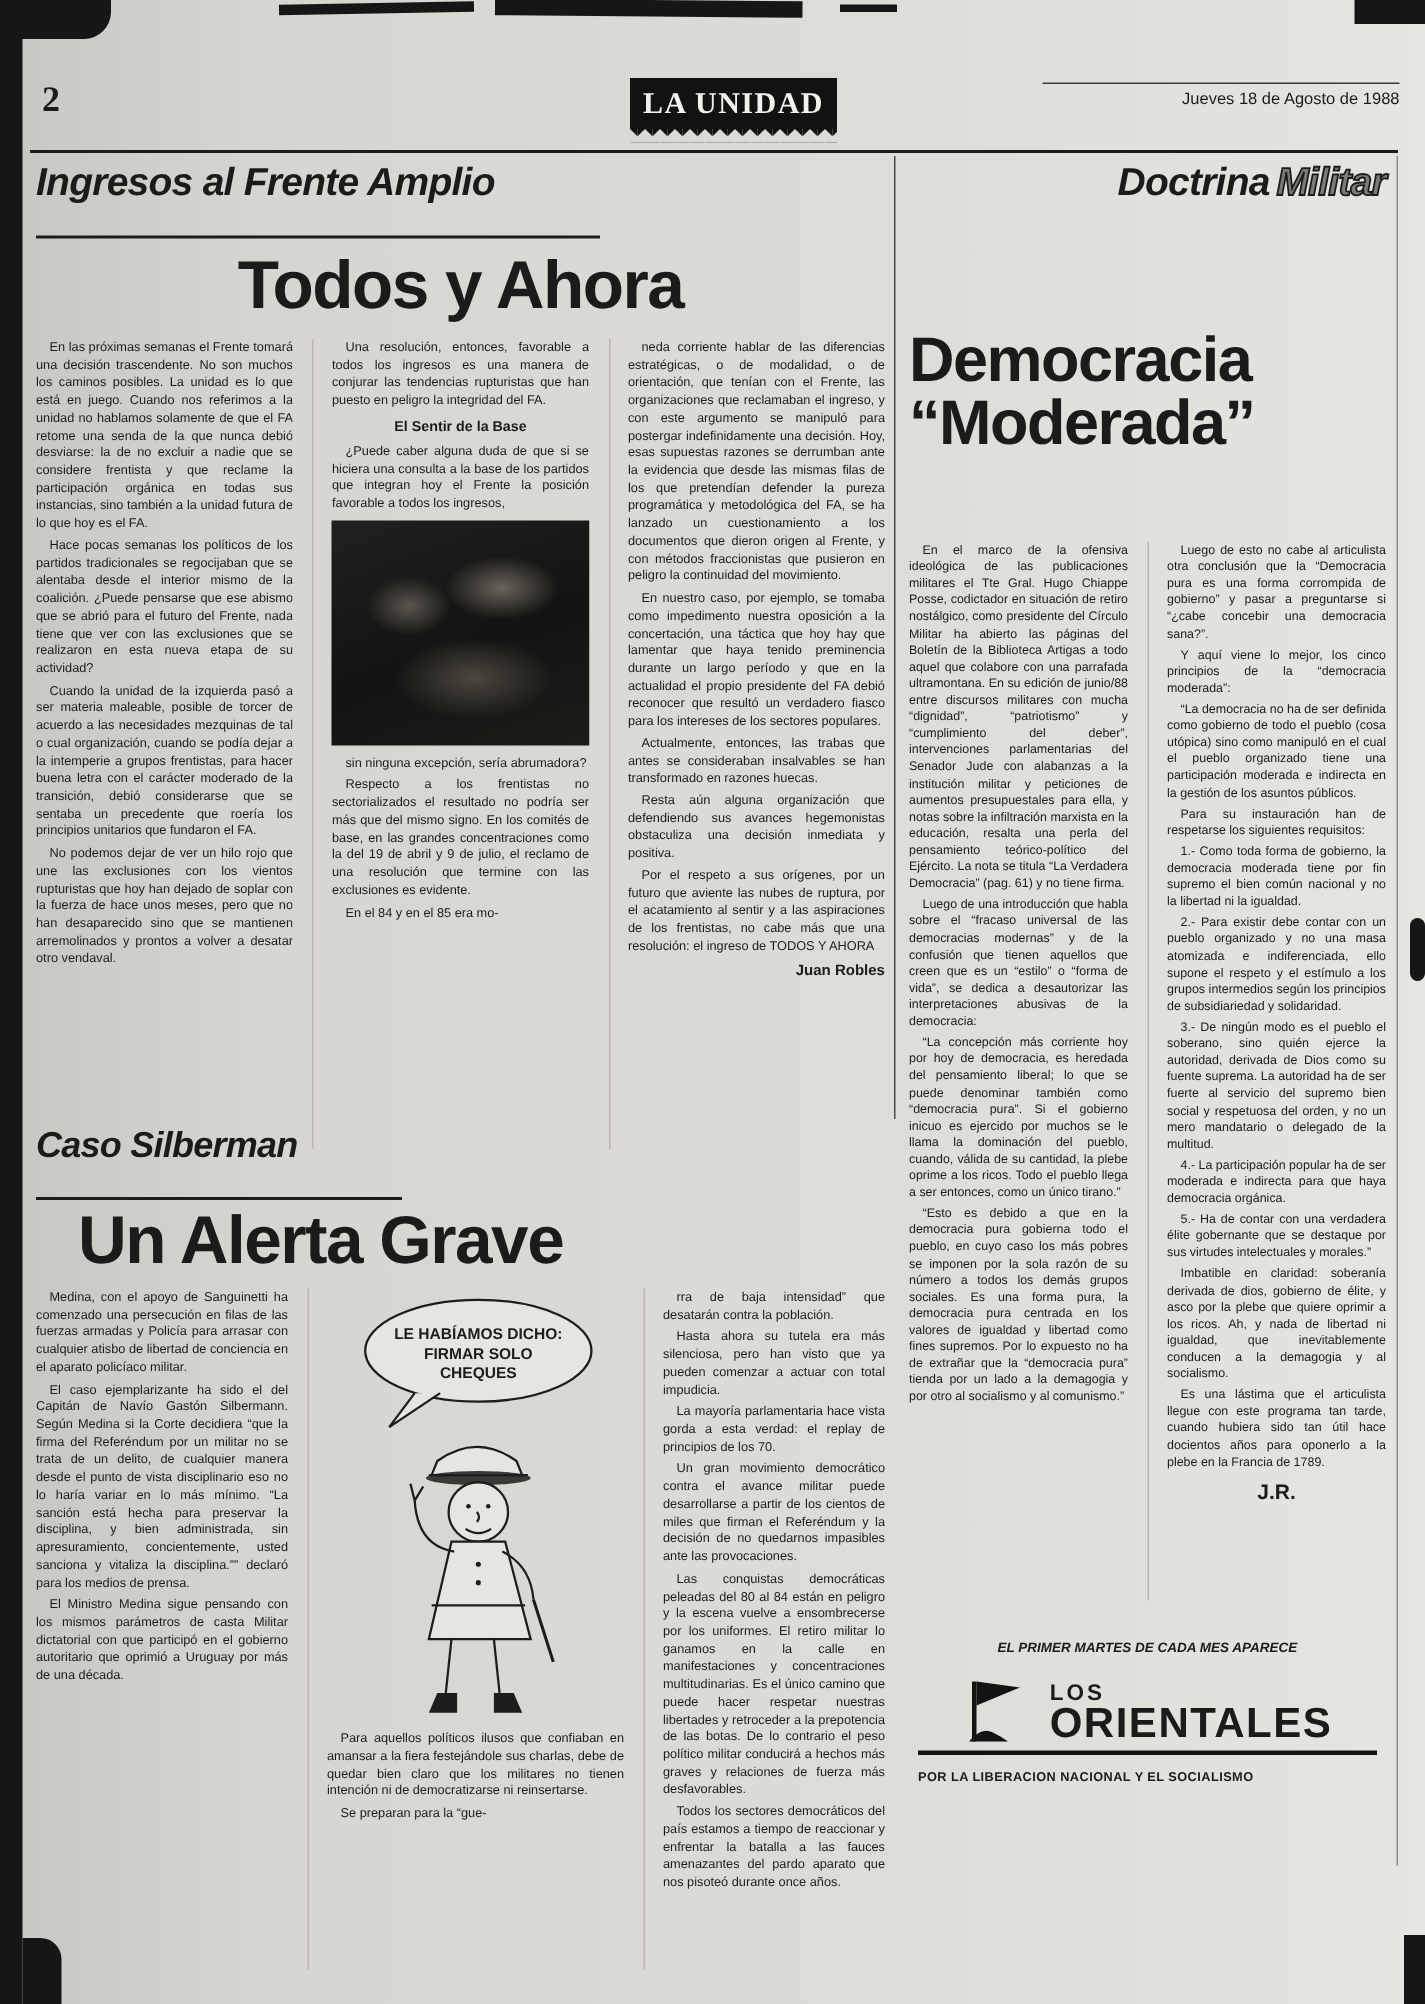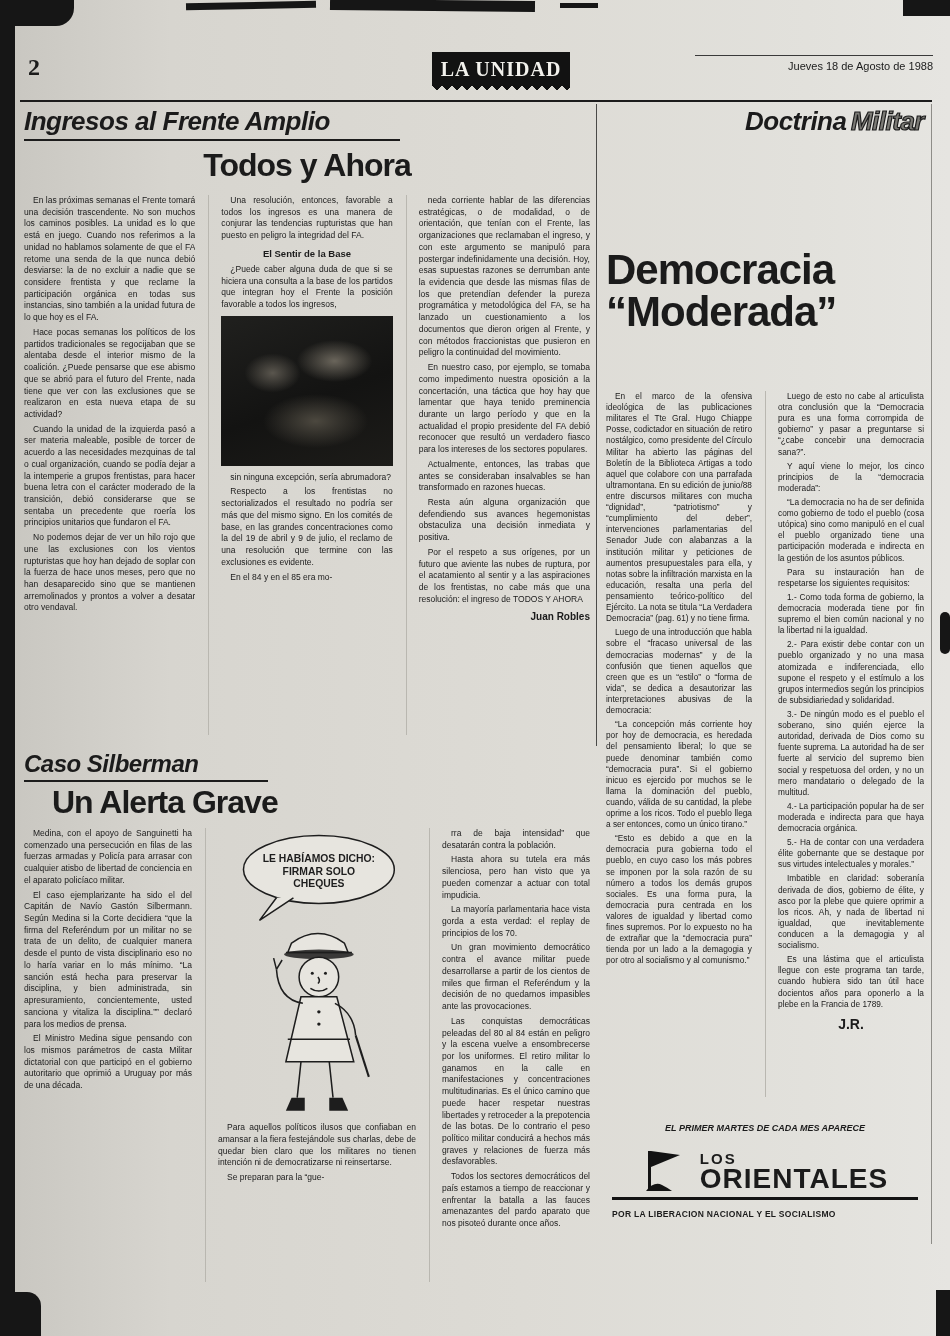--- a/index.html
+++ b/index.html
@@ -6,37 +6,37 @@
   .page {
     position:relative; width:950px; height:1336px; margin:0 auto;
     background:linear-gradient(90deg,#c8c6c0 0%,#d7d5cf 18%,#dddbd5 55%,#e2e1dc 85%,#e6e5e1 100%);
     font-family:"Liberation Sans",sans-serif; color:#1b1b1b; overflow:hidden;
   }
   
   .edge-strip { position:absolute; left:0; top:0; width:15px; height:1336px; background:#161616; }
   .art { position:absolute; background:#161616; }
   
   .pagenum { position:absolute; left:28px; top:54px; font-family:"Liberation Serif",serif; font-weight:bold; font-size:24px; }
-  .masthead { position:absolute; left:392px; top:52px; width:138px;padding-left:40px; }
+  .masthead { position:absolute; left:380px; top:52px; width:138px;padding-left:40px; }
   .masthead .box { background:#121212; color:#f2f1ec; text-align:center; font-family:"Liberation Serif",serif;
     font-weight:bold; font-size:20px; letter-spacing:1px; padding:6px 4px 5px; }
   .zigzag { height:9px;
     background:
       linear-gradient(135deg,#121212 25%,transparent 25%) -5px 0/10px 9px repeat-x,
       linear-gradient(225deg,#121212 25%,transparent 25%) -5px 0/10px 9px repeat-x; }
   .dateline { position:absolute; left:695px; top:55px; width:238px; border-top:1px solid #3a3a3a;
     padding-top:4px; font-size:11px; text-align:right; }
   .rule-top { position:absolute; left:20px; top:100px; width:912px; height:2px; background:#1c1c1c; }
   .vdiv-main { position:absolute; left:596px; top:104px; width:1px; height:642px; background:#4a4a48; }
   .vdiv-right { position:absolute; left:931px; top:104px; width:1px; height:1140px; background:#8e8d88; }
 
   
   .kicker { font-style:italic; font-weight:bold; font-size:26px; letter-spacing:-0.5px; }
-  .kicker.underlined { display:inline-block; border-bottom:2px solid #1c1c1c; padding-right:70px; padding-bottom:2px; }
-  .headline-xl { font-weight:bold; font-size:32px; letter-spacing:-1px; line-height:1.0; }
+  .kicker.underlined { display:inline-block; border-bottom:2px solid #1c1c1c; padding-right:70px; padding-bottom:20px; }
+  .headline-xl { font-weight:bold; font-size:45px; letter-spacing:-1px; line-height:1.0; }
   .outline-word { color:#7c7b76; -webkit-text-stroke:1.2px #1b1b1b; }
 
   
   .region-main { position:absolute; left:24px; top:106px; width:566px; }
   .region-right { position:absolute; left:606px; top:106px; width:318px; }
   .region-bottom { position:absolute; left:24px; top:750px; width:566px; }
 
   .cols { display:flex; gap:13px; margin-top:14px; }
   .col { flex:1; overflow:hidden; }
   .col + .col { border-left:1px solid #b9b7b0; padding-left:12px; }
@@ -48,21 +48,21 @@
 
   .photo { width:100%; height:150px; margin:5px 0 6px;
     background:
       radial-gradient(ellipse 40px 28px at 30% 38%, #5a564e 0%, transparent 70%),
       radial-gradient(ellipse 54px 30px at 66% 30%, #6a655b 0%, transparent 70%),
       radial-gradient(ellipse 70px 36px at 55% 70%, #4c483f 0%, transparent 75%),
       linear-gradient(160deg,#20201e 0%,#131312 55%,#1d1c19 100%); }
 
   
   .doctrina-kicker-row { text-align:right; }
-  .democracia-head { margin-top:112px; }
+  .democracia-head { margin-top:82px; }
   .democracia-head .headline-xl { font-size:42px; }
   .region-right .cols { margin-top:58px; }
   .region-right .cols .col { height:706px; }
   .region-right .body p { font-size:8.3px; line-height:1.34; }
 
   
   .silberman-head { margin:4px 0 0 28px; }
   .region-bottom .cols { margin-top:10px; }
   .region-bottom .cols .col { height:454px; }
   .cartoon { width:100%; display:block; }

